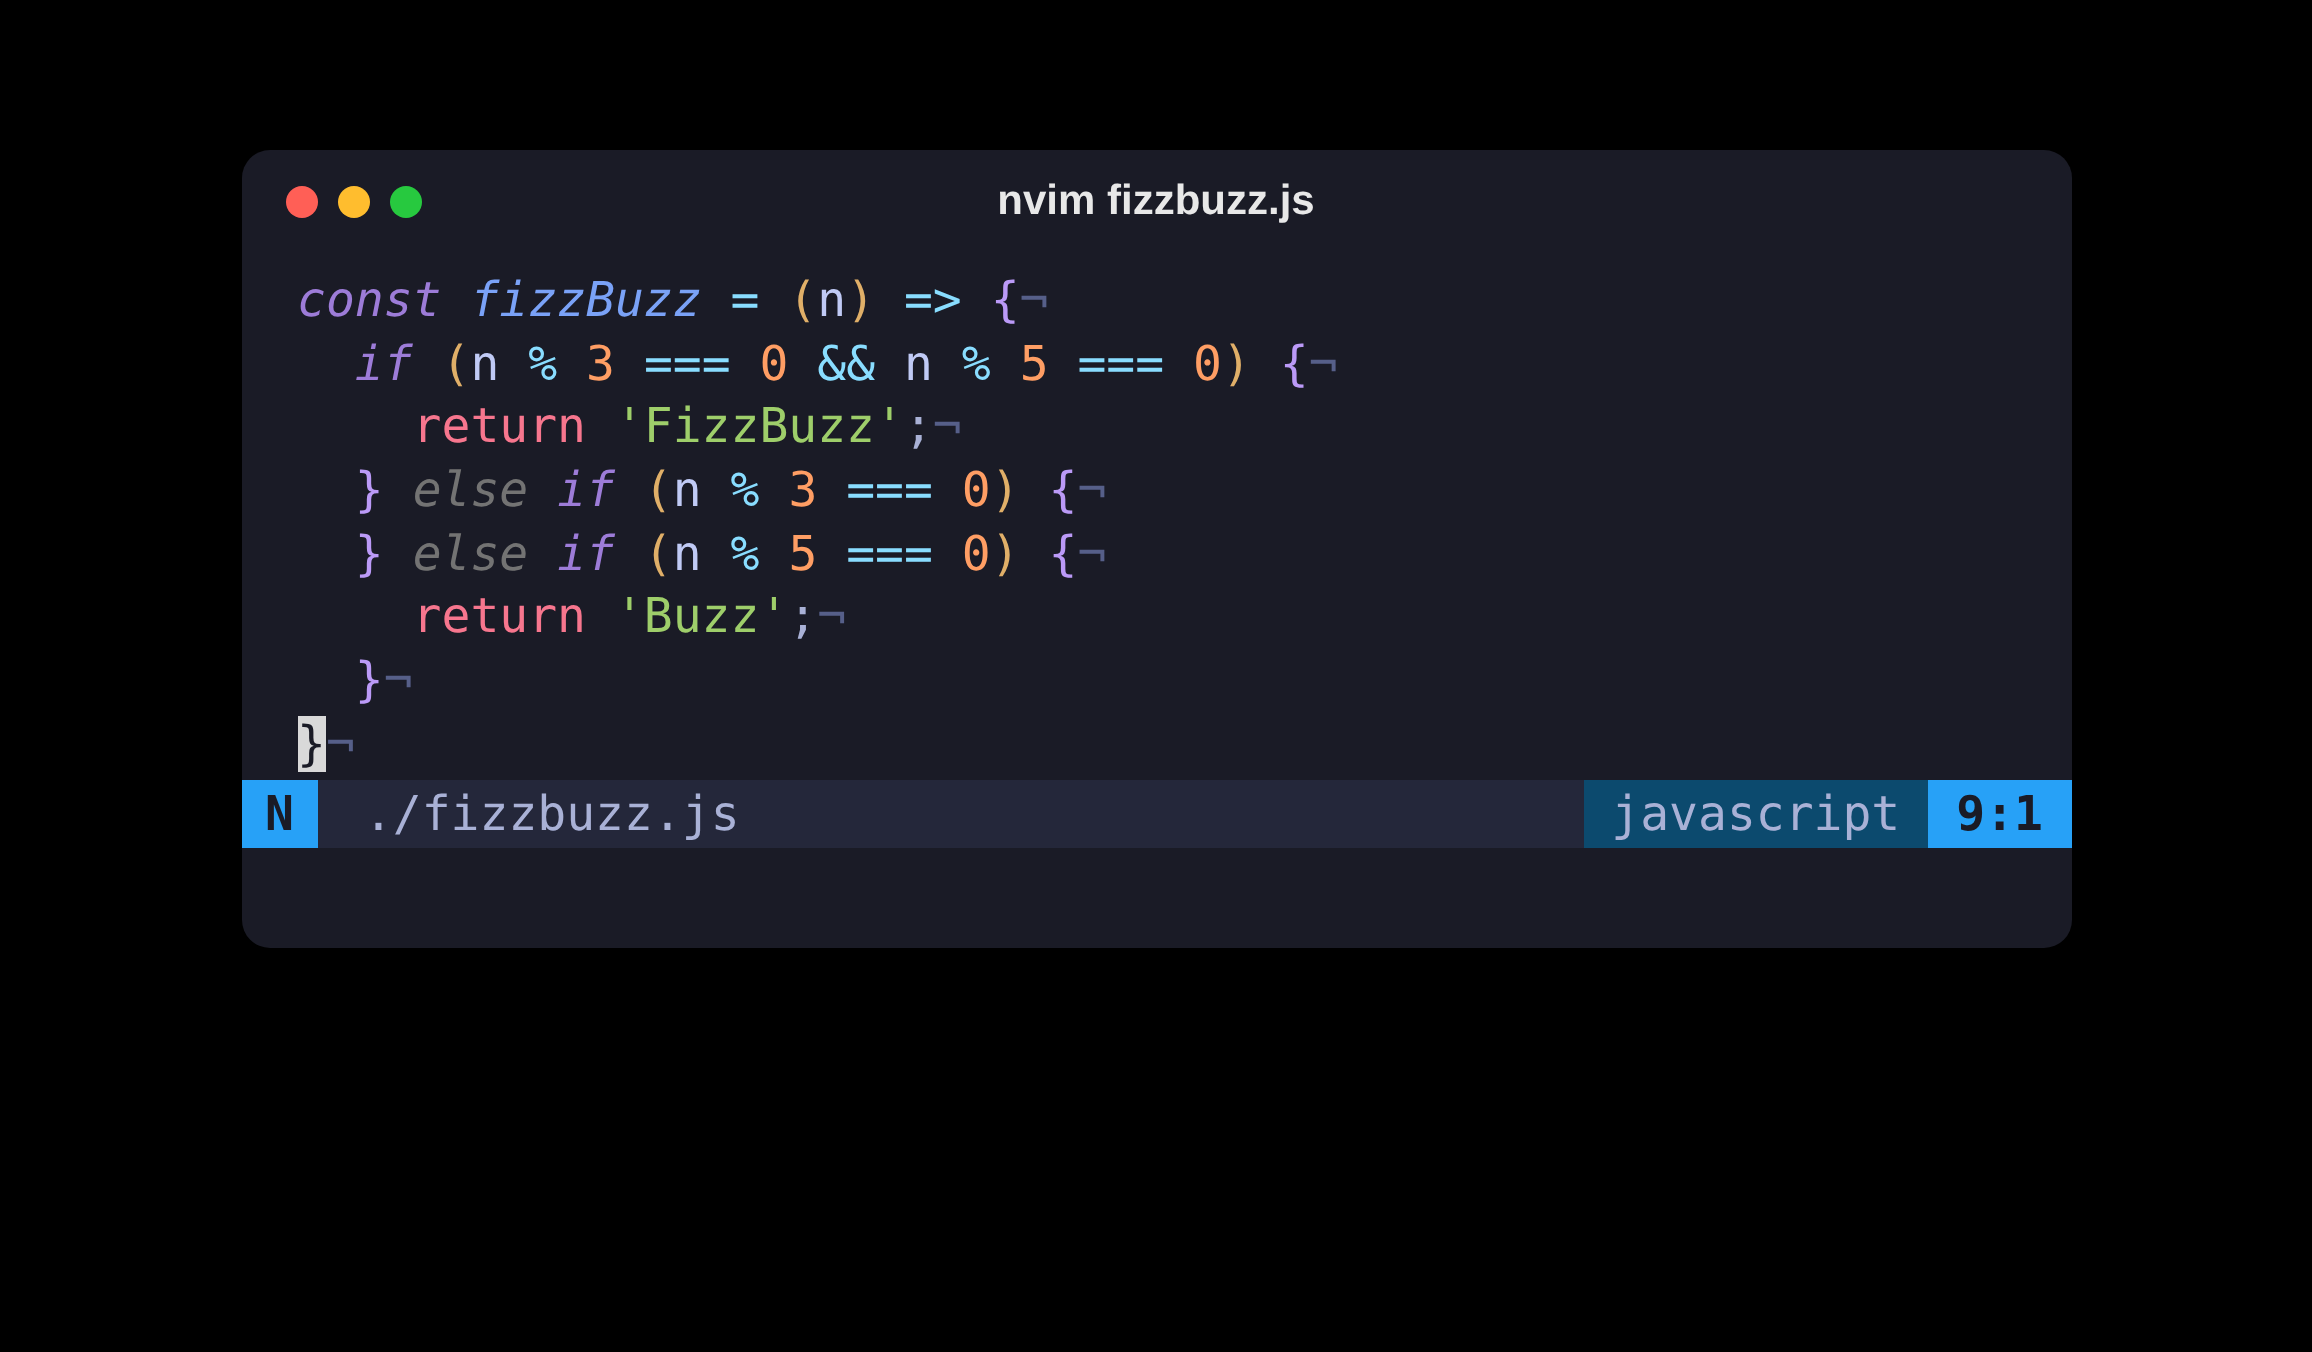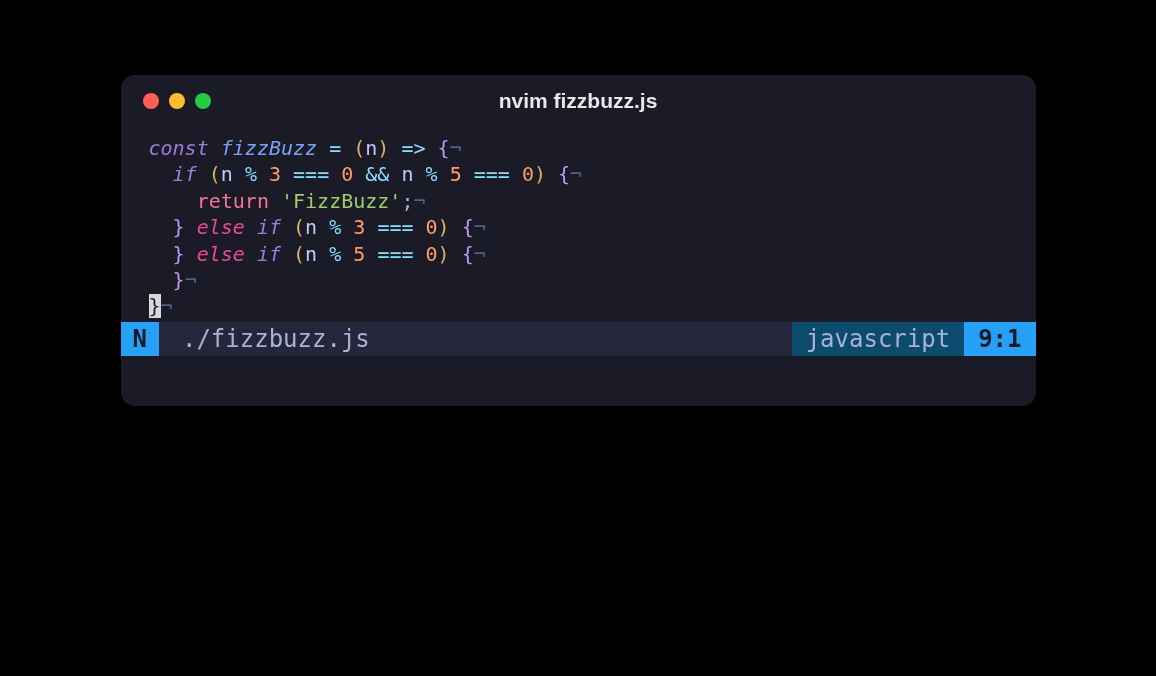--- a/index.html
+++ b/index.html
@@ -46,42 +46,42 @@
       position: absolute;
       left: 50%;
       transform: translateX(-50%);
       color: #e8e8e8;
       font-family: -apple-system, 'Helvetica Neue', Arial, sans-serif;
       font-weight: 700;
       font-size: 21px;
     }
     .editor {
       padding: 12px 0 0 28px;
-      font-size: 20px;
+      font-size: 24px;
       line-height: 1.32;
     }
     .line { white-space: pre; }
     .cursor-line {
       display: inline-block;
     }
     .cursor-cell {
       background: #d9d9d9;
       color: #1a1b26;
       padding: 0 0;
     }
     
     .kw   { color: #9d7cd8; font-style: italic; }
     .fn   { color: #7aa2f7; font-style: italic; }
     .punc { color: #a9b1d6; }
     .op   { color: #89ddff; }
     .num  { color: #ff9e64; }
     .paren{ color: #e0af68; }
     .brace{ color: #bb9af7; }
     .ret  { color: #f7768e; }
-    .else { color: #ec4899; font-style: italic; }
+    .else { color: #737373; font-style: italic; }
     .str  { color: #9ece6a; }
     .var  { color: #c0caf5; }
     .eol  { color: #565f89; }
     .statusline {
       display: flex;
       align-items: stretch;
       font-size: 24px;
       height: 34px;
       background: #24273a;
       margin-top: 2px;
@@ -132,20 +132,21 @@
     </div>
     <div class="title">nvim fizzbuzz.js</div>
   </div>
 
   <div class="editor">
     <div class="line"><span class="kw">const</span> <span class="fn">fizzBuzz</span> <span class="op">=</span> <span class="paren">(</span><span class="var">n</span><span class="paren">)</span> <span class="op">=&gt;</span> <span class="brace">{</span><span class="eol">¬</span></div>
     <div class="line">  <span class="kw">if</span> <span class="paren">(</span><span class="var">n</span> <span class="op">%</span> <span class="num">3</span> <span class="op">===</span> <span class="num">0</span> <span class="op">&amp;&amp;</span> <span class="var">n</span> <span class="op">%</span> <span class="num">5</span> <span class="op">===</span> <span class="num">0</span><span class="paren">)</span> <span class="brace">{</span><span class="eol">¬</span></div>
     <div class="line">    <span class="ret">return</span> <span class="str">'</span><span class="str">FizzBuzz</span><span class="str">'</span><span class="punc">;</span><span class="eol">¬</span></div>
     <div class="line">  <span class="brace">}</span> <span class="else">else</span> <span class="kw">if</span> <span class="paren">(</span><span class="var">n</span> <span class="op">%</span> <span class="num">3</span> <span class="op">===</span> <span class="num">0</span><span class="paren">)</span> <span class="brace">{</span><span class="eol">¬</span></div>
     <div class="line">  <span class="brace">}</span> <span class="else">else</span> <span class="kw">if</span> <span class="paren">(</span><span class="var">n</span> <span class="op">%</span> <span class="num">5</span> <span class="op">===</span> <span class="num">0</span><span class="paren">)</span> <span class="brace">{</span><span class="eol">¬</span></div>
+    <div class="line">    <span class="ret">return</span> <span class="str">'</span><span class="str">Buzz</span><span class="str">'</span><span class="punc">;</span><span class="eol">¬</span></div>
     <div class="line">  <span class="brace">}</span><span class="eol">¬</span></div>
     <div class="line cursor-line" style="margin-left:-28px; padding-left:28px;"><span class="cursor-cell">}</span><span class="eol">¬</span></div>
   </div>
 
   <div class="statusline">
     <div class="mode">N</div>
     <div class="filename">./fizzbuzz.js</div>
     <div class="filetype">javascript</div>
     <div class="position">9:1</div>
   </div>

